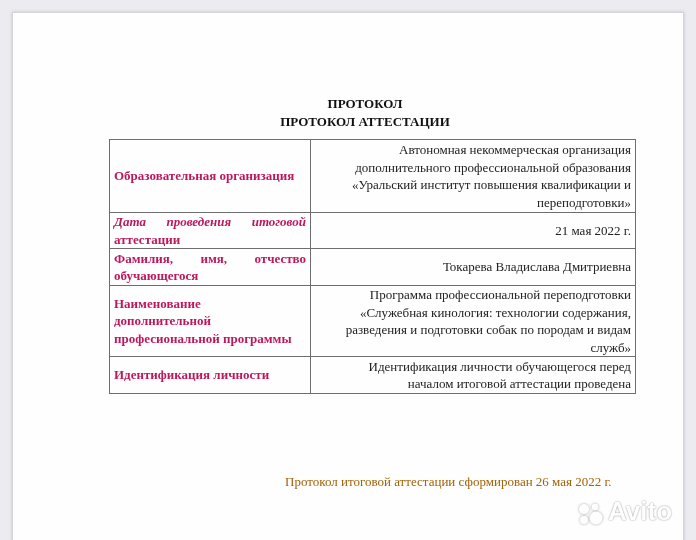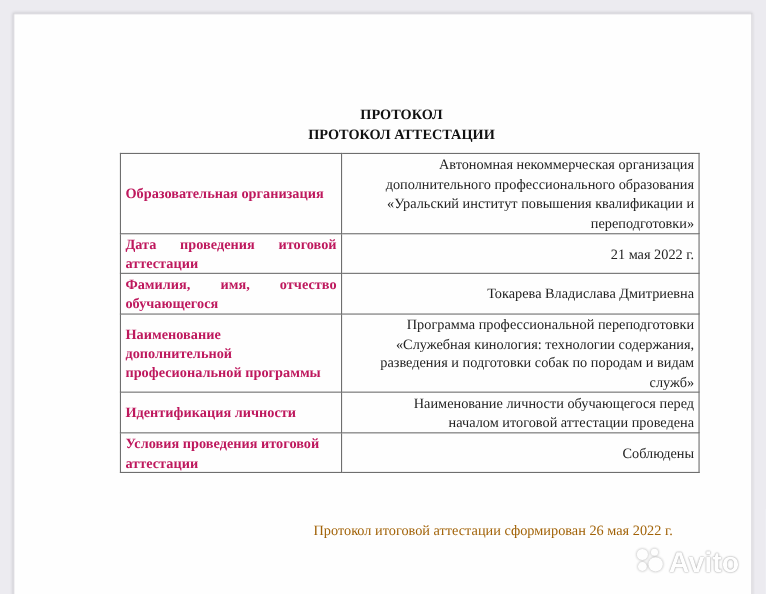--- a/index.html
+++ b/index.html
@@ -76,21 +76,21 @@
       font-family: "Liberation Serif", "DejaVu Serif", serif;
       font-size: 13px;
       color: #a16207;
       white-space: nowrap;
     }
     .watermark {
       position: absolute;
       left: 576px;
       top: 496px;
       display: flex;
-      align-items: flex-start;
+      align-items: flex-end;
       gap: 2px;
       font-family: "Liberation Sans", "DejaVu Sans", sans-serif;
       font-size: 26px;
       font-weight: bold;
       color: #ffffff;
       text-shadow: 0 0 2px rgba(0,0,0,0.35), 0 0 1px rgba(0,0,0,0.3);
       opacity: 0.95;
     }
     .watermark svg { filter: drop-shadow(0 0 1.5px rgba(0,0,0,0.35)); }
   </style>
@@ -103,28 +103,28 @@
     <div>ПРОТОКОЛ</div>
     <div>ПРОТОКОЛ АТТЕСТАЦИИ</div>
   </div>
 
   <table class="protocol">
     <tbody>
         <tr class="r-org">
       <td class="label">Образовательная организация</td>
       <td class="value">
         <div>Автономная некоммерческая организация</div>
-        <div>дополнительного профессионального образования</div>
+        <div>дополнительного профессиональной образования</div>
         <div>«Уральский институт повышения квалификации и</div>
         <div>переподготовки»</div>
       </td>
     </tr>
     <tr class="r-date">
       <td class="label">
-        <div style="text-align:justify;text-align-last:justify;">Дата проведения итоговой</div>
+        <div style="text-align:justify;text-align-last:justify;font-style:italic;">Дата проведения итоговой</div>
         <div>аттестации</div>
       </td>
       <td class="value">21 мая 2022 г.</td>
     </tr>
     <tr class="r-name">
       <td class="label">
         <div style="text-align:justify;text-align-last:justify;">Фамилия, имя, отчество</div>
         <div>обучающегося</div>
       </td>
       <td class="value">Токарева Владислава Дмитриевна</td>
@@ -138,30 +138,23 @@
       <td class="value">
         <div>Программа профессиональной переподготовки</div>
         <div>«Служебная кинология: технологии содержания,</div>
         <div>разведения и подготовки собак по породам и видам</div>
         <div>служб»</div>
       </td>
     </tr>
     <tr class="r-ident">
       <td class="label">Идентификация личности</td>
       <td class="value">
-        <div>Наименование личности обучающегося перед</div>
+        <div>Идентификация личности обучающегося перед</div>
         <div>началом итоговой аттестации проведена</div>
       </td>
-    </tr>
-    <tr class="r-cond">
-      <td class="label">
-        <div>Условия проведения итоговой</div>
-        <div>аттестации</div>
-      </td>
-      <td class="value">Соблюдены</td>
     </tr>
   </tbody>
     </table>
 
   <div class="footer-note">Протокол итоговой аттестации сформирован 26 мая 2022 г.</div>
 
 </div>
 
 <div class="watermark">
   <svg width="30" height="26" viewBox="0 0 30 26">

